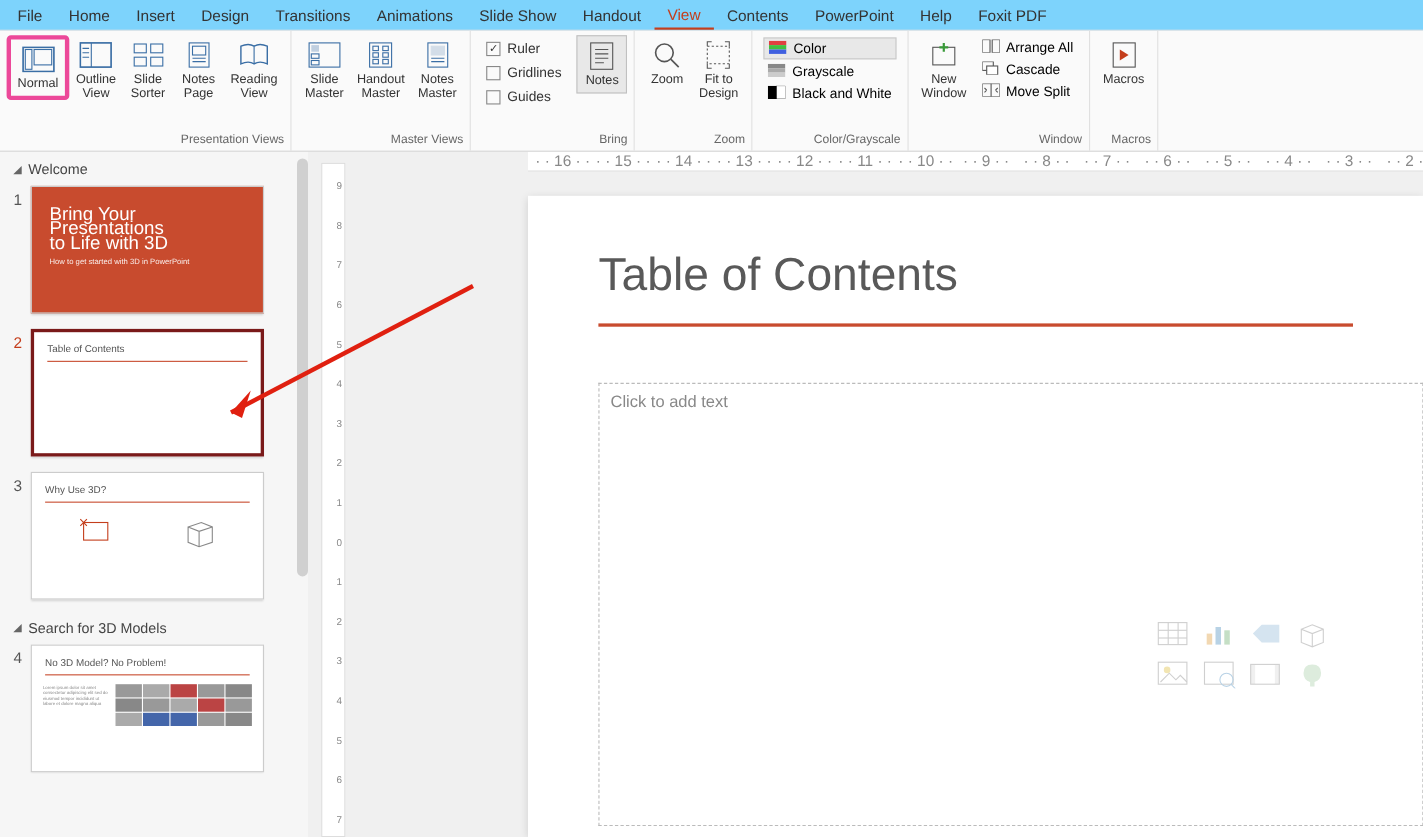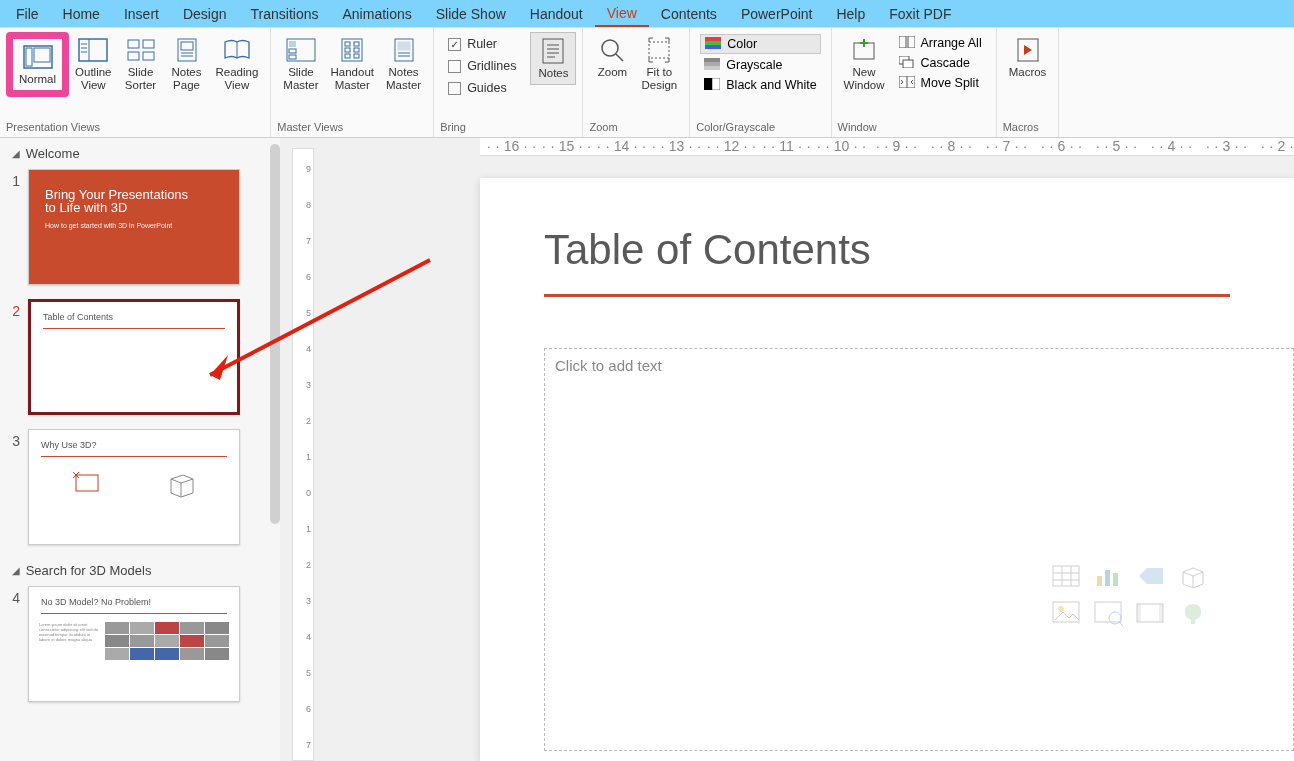--- a/index.html
+++ b/index.html
@@ -7,23 +7,23 @@
 
 
 .menubar { display: flex; height: 28px; align-items: center; padding: 0 4px; border-bottom: 1px solid #e0e0e0; background: #7dd3fc; }
 .menuitem { padding: 4px 12px; font-size: 14px; color: #333; cursor: pointer; }
 .menuitem.active { color: #c43e1c; border-bottom: 2px solid #c43e1c; }
 
 
 .ribbon { display: flex; height: 110px; background: #fafafa; border-bottom: 1px solid #d0d0d0; }
 .ribbon-group { display: flex; flex-direction: column; border-right: 1px solid #e0e0e0; padding: 4px 6px 2px; }
 .ribbon-group-content { display: flex; flex: 1; align-items: flex-start; }
-.ribbon-group-label { text-align: left; font-size: 11px; color: #666; padding: 2px 0; }
+.ribbon-group-label { text-align: right; font-size: 11px; color: #666; padding: 2px 0; }
 .big-btn { display: flex; flex-direction: column; align-items: center; justify-content: flex-start; padding: 4px 6px; cursor: pointer; min-width: 46px; text-align: center; }
-.big-btn.highlight { border: 7px solid #ec4899; border-radius: 4px; justify-content: space-between; }
+.big-btn.highlight { border: 4px solid #ec4899; border-radius: 4px; justify-content: space-between; }
 .big-btn.pressed { background: #e8e8e8; border: 1px solid #c0c0c0; }
 .big-btn .ico { width: 32px; height: 28px; margin-bottom: 2px; display:flex; align-items:center; justify-content:center; }
 .big-btn .lbl { font-size: 11.5px; line-height: 13px; color: #333; }
 .check-row { display: flex; align-items: center; font-size: 12.5px; color: #333; padding: 3px 4px; gap: 6px; }
 .check-row .box { width: 13px; height: 13px; border: 1px solid #888; display:flex; align-items:center; justify-content:center; font-size:10px; color:#333;}
 .vert-stack { display:flex; flex-direction:column; gap:2px; padding:2px 4px;}
 .small-row { display:flex; align-items:center; gap:6px; font-size:12.5px; padding:2px 4px; cursor:pointer;}
 .small-row.sel { background:#e8e8e8; border:1px solid #c8c8c8;}
 .small-row .sic { width:16px; height:14px; display:inline-block;}
 
@@ -31,21 +31,21 @@
 .main { display:flex; height: calc(761px - 138px); }
 .thumb-panel { width: 280px; background:#f6f6f6; position:relative; overflow:hidden; }
 .thumb-scroll { position:absolute; right:0; top:6px; width:10px; height:380px; background:#d0d0d0; border-radius:5px;}
 .section-head { display:flex; align-items:center; gap:6px; font-size:13px; color:#444; padding:8px 10px 4px 12px;}
 .section-head .tri { font-size:10px; color:#666;}
 .thumb-row { display:flex; align-items:flex-start; padding:4px 8px 10px 6px; gap:8px;}
 .thumb-num { width:14px; font-size:14px; color:#555; text-align:right; padding-top:4px;}
 .thumb { width:212px; height:116px; background:#fff; border:1px solid #ccc; box-shadow:0 1px 2px rgba(0,0,0,0.15); position:relative;}
 .thumb.sel { border:3px solid #7a1a1a; }
 .thumb.orange { background:#c84b2e; color:#fff; padding:18px 16px;}
-.thumb.orange .t1 { font-size:13px; line-height:13px; font-weight:500;}
+.thumb.orange .t1 { font-size:17px; line-height:13px; font-weight:500;}
 .thumb.orange .t2 { font-size:7px; margin-top:8px; opacity:0.9;}
 .thumb-inner-title { font-size:9px; color:#555; padding:10px 12px 4px;}
 .thumb-hr { height:1px; background:#c84b2e; margin:2px 12px;}
 
 .ruler-area { flex:1; background:#f0f0f0; position:relative; overflow:hidden;}
 .v-ruler { position:absolute; left:12px; top:10px; bottom:0; width:22px; background:#fff; border:1px solid #ddd;}
 .v-ruler .tick { position:absolute; right:2px; font-size:9px; color:#888; transform:translateY(-50%);}
 .h-ruler { position:absolute; left:200px; right:0; top:0; height:18px; background:#fff; border-bottom:1px solid #ddd; font-size:14px; color:#888; overflow:hidden; white-space:nowrap; padding-left:4px;}
 .h-ruler span { display:inline-block; width:55px; text-align:center;}
 

